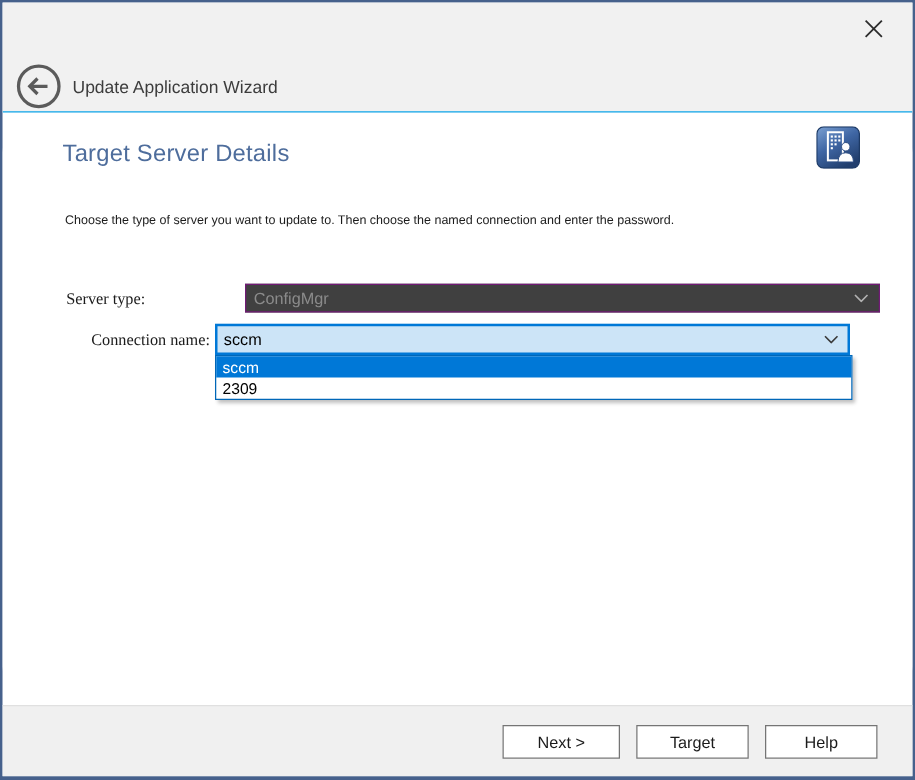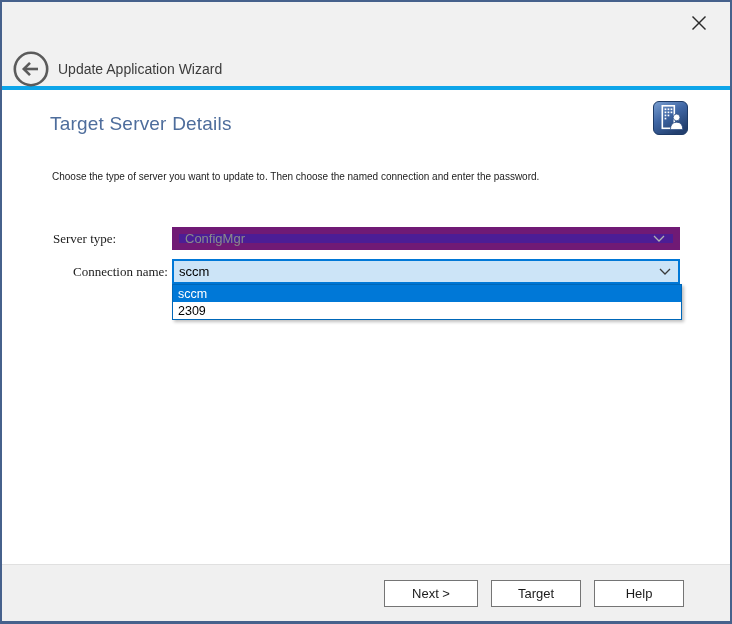--- a/index.html
+++ b/index.html
@@ -16,21 +16,21 @@
     border: 2px solid #46618c;
     border-bottom-width: 3px;
     overflow: hidden;
   }
   
   .header {
     position: absolute;
     left: 0; top: 0; right: 0;
     height: 88px;
     background: #f1f1f1;
-    border-bottom: 4px solid #0ea5e9;
+    border-bottom: 1px solid #0ea5e9;
   }
   .close-btn {
     position: absolute;
     top: 8px; right: 18px;
     width: 26px; height: 26px;
     display: flex; align-items: center; justify-content: center;
     background: transparent;
     border: none;
     cursor: pointer;
   }
@@ -91,24 +91,25 @@
     left: 170px;
     width: 508px;
     display: flex;
     align-items: center;
     font-size: 13px;
     cursor: default;
   }
   .combo-disabled {
     top: 136px;
     height: 23px;
-    background: #4c1d95;
-    border: 7px solid #701a75;
+    background: #404040;
+    border: 1px solid #701a75;
     color: #8b8b8b;
     padding: 0 6px;
+    margin-left: 24px;
   }
   .combo-focused {
     top: 168px;
     height: 25px;
     background: #cce4f7;
     border: 2px solid #0078d7;
     color: #000000;
     padding: 0 5px;
   }
   .combo .value { flex: 1; overflow: hidden; white-space: nowrap; }
@@ -140,21 +141,21 @@
   .footer {
     position: absolute;
     left: 0; right: 0; bottom: 0;
     height: 57px;
     background: #f0f0f0;
     border-top: 1px solid #e0e0e0;
     display: flex;
     align-items: center;
     justify-content: flex-end;
     gap: 13px;
-    padding-right: 46px;
+    padding-right: 28px;
   }
   .btn {
     width: 94px;
     height: 27px;
     background: #ffffff;
     border: 1px solid #757575;
     font-family: "Liberation Sans", sans-serif;
     font-size: 13px;
     color: #1b1b1b;
     cursor: pointer;

